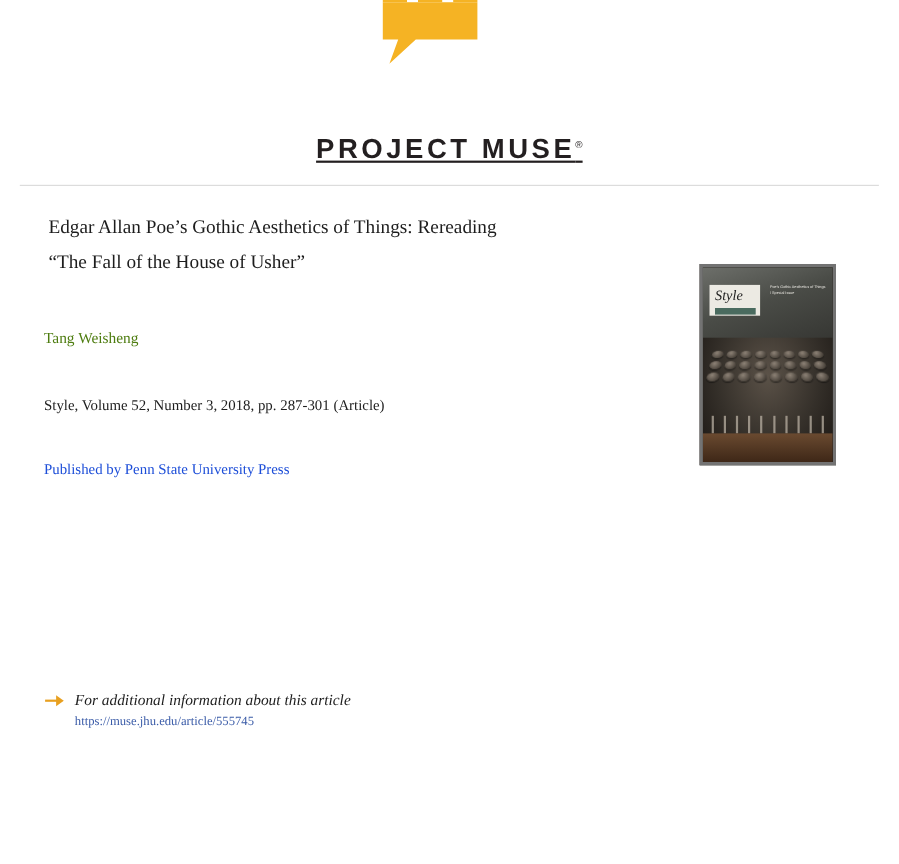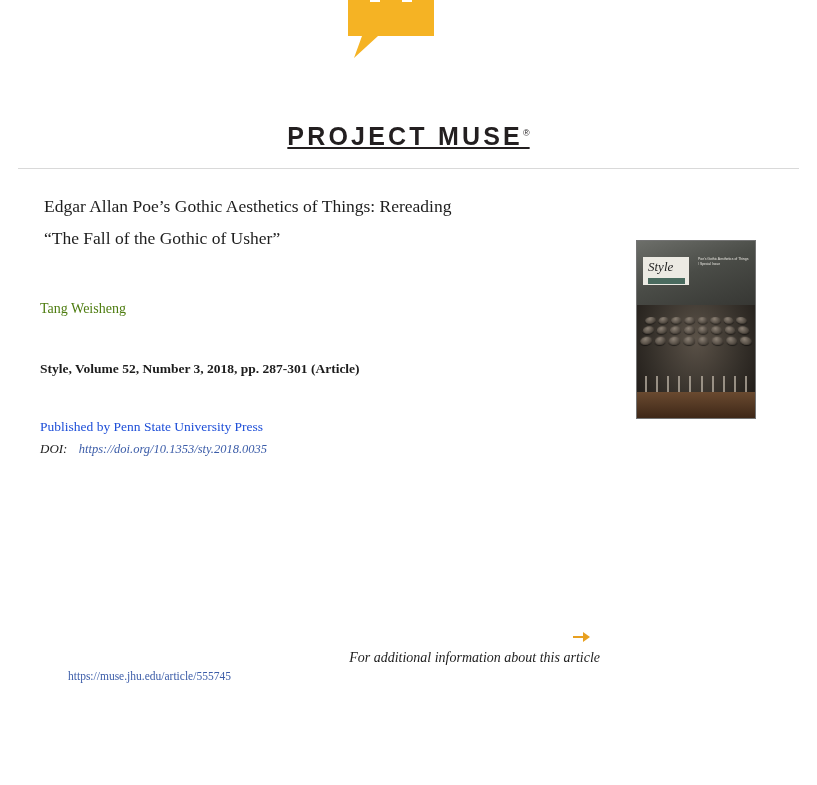--- a/index.html
+++ b/index.html
@@ -73,21 +73,20 @@
   }
   .author {
     margin-top: 47px;
     font-size: 14px;
     color: #4d7c0f;
   }
   .citation {
     margin-top: 44px;
     font-size: 13.5px;
     color: #1d1d1d;
-    font-weight: bold;
   }
   .publisher {
     margin-top: 42px;
     font-size: 13.5px;
     color: #1d4ed8;
   }
   .doi-row {
     margin-top: 6px;
     font-size: 13px;
     color: #1d1d1d;
@@ -103,21 +102,21 @@
     font-size: 12.5px;
   }
 
   
   .cover {
     position: absolute;
     top: 240px;
     left: 636px;
     width: 118px;
     height: 177px;
-    border: 1px solid #737373;
+    border: 3px solid #737373;
     overflow: hidden;
     background: #1c1712;
   }
   .cover-top {
     position: absolute;
     inset: 0 0 52% 0;
     background: linear-gradient(160deg, #6d6f6a 0%, #4a4c47 40%, #2f2f2c 100%);
   }
   .cover-style-box {
     position: absolute;
@@ -199,22 +198,21 @@
 
   
   .addl {
     position: absolute;
     top: 630px;
     left: 40px;
     width: 560px;
   }
   .addl-row {
     display: flex;
-    align-items: flex-end;
-    flex-direction: column;
+    align-items: flex-start;
   }
   .arrow-icon {
     width: 20px;
     height: 14px;
     flex: 0 0 20px;
     position: relative;
     margin-right: 8px;
   }
   .arrow-icon .shaft {
     position: absolute;
@@ -263,33 +261,29 @@
   <div class="logo-wordmark">
     <span>PROJECT MUSE</span><sup>®</sup>
   </div>
 </div>
 
 <div class="divider"></div>
 
 <div class="record">
   <div class="title">
     <div>Edgar Allan Poe’s Gothic Aesthetics of Things: Rereading</div>
-    <div>“The Fall of the Gothic of Usher”</div>
+    <div>“The Fall of the House of Usher”</div>
   </div>
 
   <div class="author">Tang Weisheng</div>
 
   <div class="citation">Style, Volume 52, Number 3, 2018, pp. 287-301 (Article)</div>
 
   <div class="publisher">Published by Penn State University Press</div>
 
-  <div class="doi-row">
-    <span class="doi-label">DOI:</span>
-    <a class="doi-link" href="#">https://doi.org/10.1353/sty.2018.0035</a>
-  </div>
 </div>
 
 <div class="cover">
   <div class="cover-top"></div>
   <div class="cover-style-box">
     <span class="st">Style</span>
     <span class="stbar"></span>
   </div>
   <div class="cover-meta">Poe's Gothic Aesthetics of Things / Special Issue</div>
   <div class="cover-keys">

